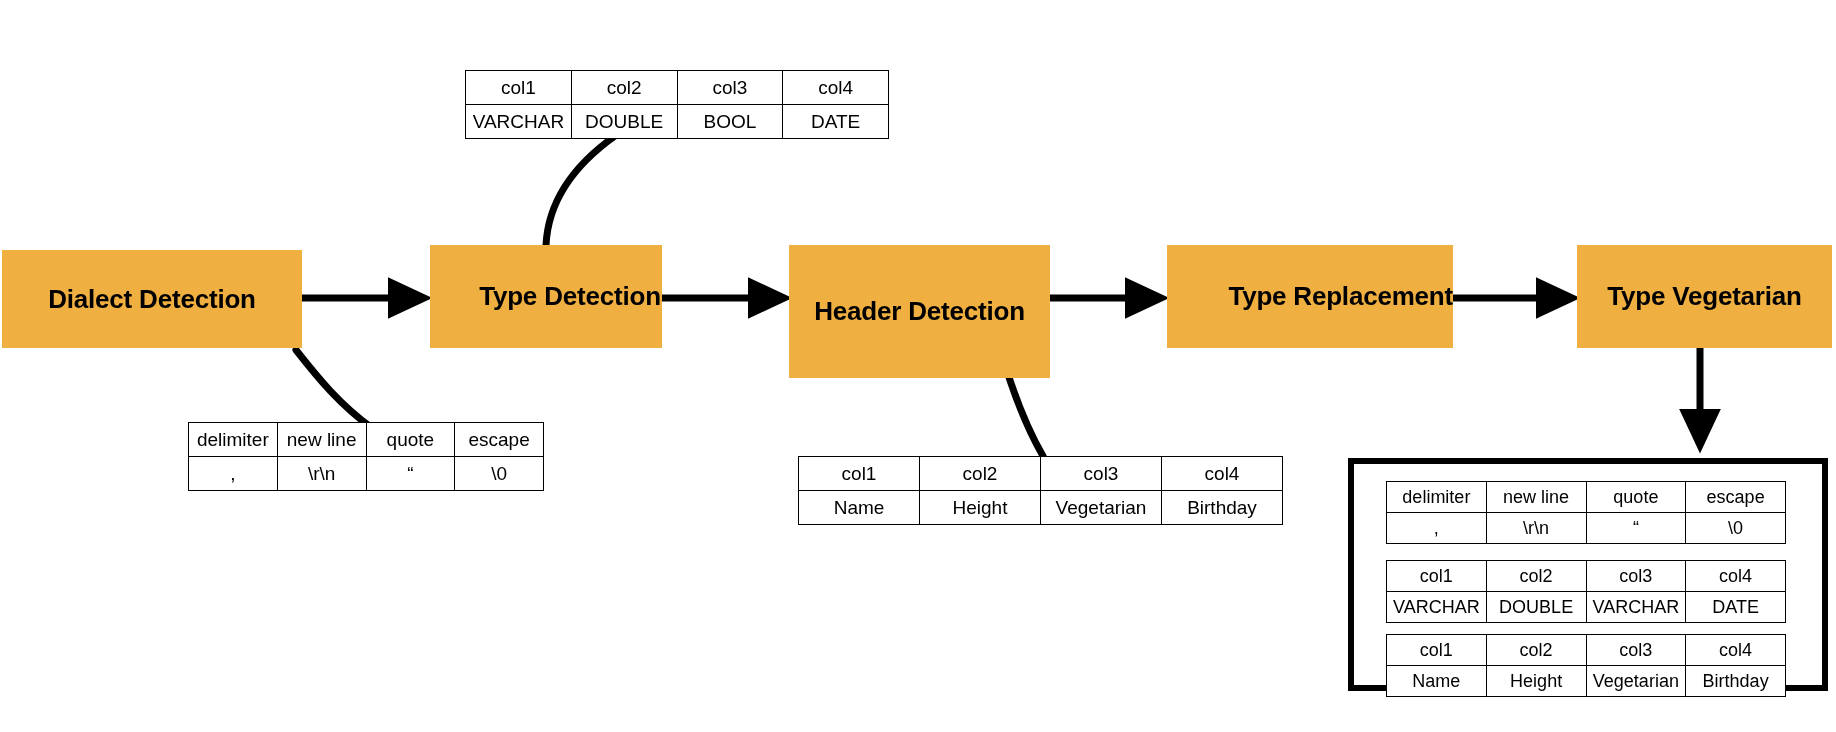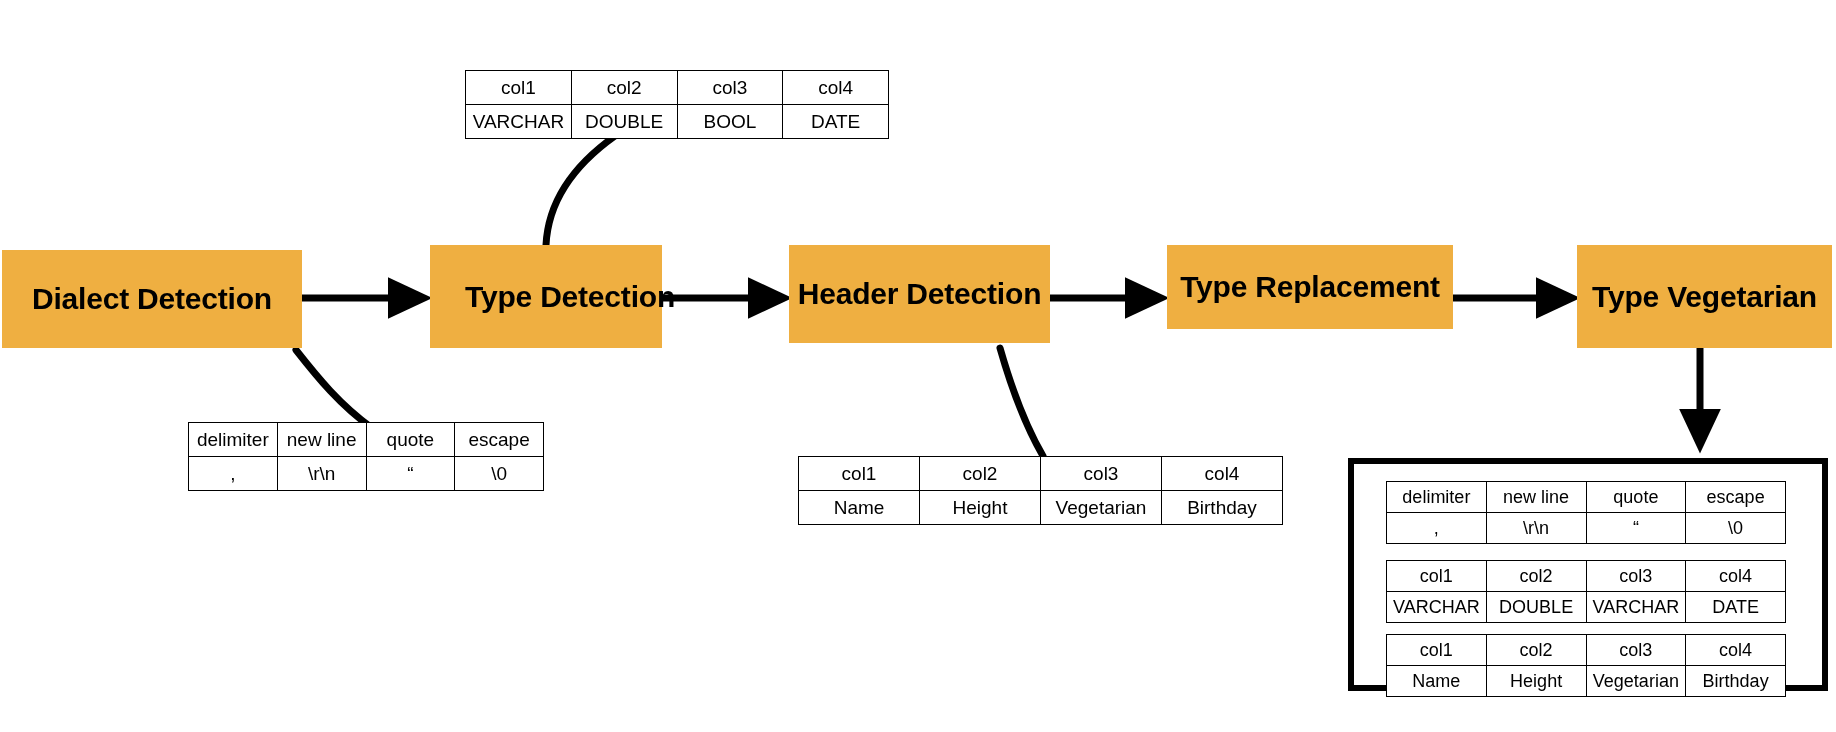--- a/index.html
+++ b/index.html
@@ -10,21 +10,21 @@
     color:#000000;
     overflow:hidden;
   }
   #canvas{position:relative;width:1836px;height:732px;background:#ffffff;}
 
   
   .stage{
     position:absolute;
     background:#EFAF41;
     display:flex;align-items:center;justify-content:center;
-    font-size:30px;font-weight:bold;
+    font-size:26px;font-weight:bold;
     letter-spacing:-0.2px;
     white-space:nowrap;
     box-sizing:border-box;
   }
 
   
   .dtable{
     position:absolute;
     border-collapse:collapse;
     background:#e5e5e5;
@@ -96,25 +96,25 @@
     </table>
 
   <div class="stage" id="stage-dialect-detection" style="left:2px;top:250px;width:300px;height:98px;">
     <span>Dialect Detection</span>
   </div>
 
   <div class="stage" id="stage-type-detection" style="left:430px;top:245px;width:232px;height:103px;padding-left:48px;">
     <span>Type Detection</span>
   </div>
 
-  <div class="stage" id="stage-header-detection" style="left:789px;top:245px;width:261px;height:98px;">
+  <div class="stage" id="stage-header-detection" style="left:789px;top:245px;width:261px;height:133px;">
     <span>Header Detection</span>
   </div>
 
-  <div class="stage" id="stage-type-replacement" style="left:1167px;top:245px;width:286px;height:84px;">
+  <div class="stage" id="stage-type-replacement" style="left:1167px;top:245px;width:286px;height:103px;justify-content:flex-end;">
     <span>Type Replacement</span>
   </div>
 
   <div class="stage" id="stage-type-refinement" style="left:1577px;top:245px;width:255px;height:103px;">
     <span>Type Vegetarian</span>
   </div>
 
   <table class="dtable" id="t-dialect-detection" style="left:188px;top:422px;width:356px;">
     <tbody>
         <tr>

